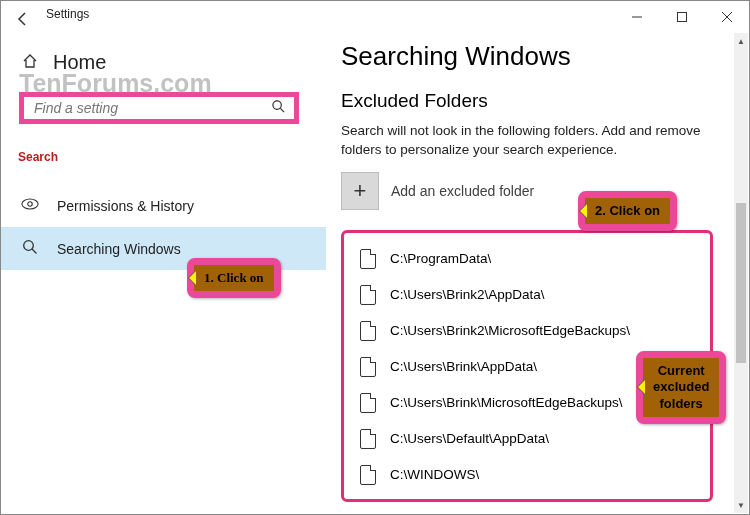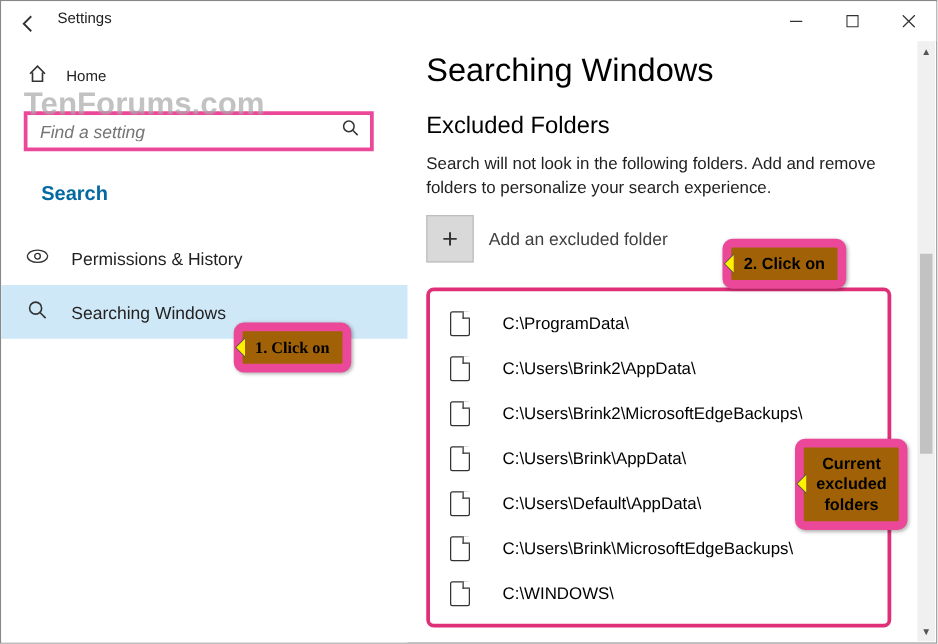--- a/index.html
+++ b/index.html
@@ -7,37 +7,37 @@
   .window { width: 750px; height: 515px; position: relative; background: #fff; border: 1px solid #888; }
   .titlebar { height: 32px; display: flex; align-items: center; justify-content: flex-end; background: #fff; }
   .titlebar .back { position: absolute; left: 10px; top: 6px; width: 24px; height: 24px; display: flex; align-items: center; justify-content: center; font-size: 16px; color: #333; }
   .titlebar .title { position: absolute; left: 45px; top: 6px; font-size: 12px; color: #222; }
   .winbtn { width: 45px; height: 30px; display: flex; align-items: center; justify-content: center; color: #333; }
   .winbtn svg { width: 10px; height: 10px; }
   .body { display: flex; height: calc(100% - 32px); }
   .sidebar { width: 325px; background: #fff; padding-top: 10px; }
   .home-row { display: flex; align-items: center; padding: 8px 20px; gap: 14px; }
   .home-row span.icon { font-size: 15px; color: #333; width: 18px; text-align: center; }
-  .home-row .lbl { font-size: 12px; color: #222; }
-  .searchbox { margin: 10px 18px 18px 18px; border: 3px solid #ec4899; height: 32px; display: flex; align-items: center; padding: 0 8px 0 10px; width: 280px; justify-content: space-between; }
+  .home-row .lbl { font-size: 20px; color: #222; }
+  .searchbox { margin: 10px 18px 18px 18px; border: 5px solid #ec4899; height: 32px; display: flex; align-items: center; padding: 0 8px 0 10px; width: 280px; justify-content: space-between; }
   .searchbox input { border: none; outline: none; flex: 1; font-size: 14px; font-style: italic; color: #666; background: transparent; }
   .searchbox .sicon { color: #333; }
-  .cat { padding: 8px 32px; font-size: 16px; font-weight: 600; color: #0369a1; }
+  .cat { padding: 8px 17px; font-size: 12px; font-weight: 600; color: #b91c1c; }
   .nav-item { display: flex; align-items: center; gap: 18px; padding: 12px 20px; font-size: 14px; color: #222; position: relative; }
   .nav-item .icon { width: 18px; text-align: center; color: #333; }
   .nav-item.active { background: #cfe8f7; }
   .main { flex: 1; padding: 8px 0 0 15px; position: relative; overflow: hidden; }
   .h1 { font-size: 26px; font-weight: 400; color: #000; margin-bottom: 18px; }
   .h2 { font-size: 19px; font-weight: 400; color: #000; margin-bottom: 10px; }
   .desc { font-size: 13.5px; color: #222; line-height: 1.4; margin-bottom: 12px; padding-right: 25px; }
   .addrow { display: flex; align-items: center; gap: 12px; margin-bottom: 20px; }
   .addbtn { width: 38px; height: 38px; background: #d9d9d9; border: 1px solid #bdbdbd; display: flex; align-items: center; justify-content: center; font-size: 22px; color: #333; }
   .addlbl { font-size: 14px; color: #404040; }
   .list { border: 3px solid #de2f78; border-radius: 6px; padding: 8px 6px 6px 6px; width: 372px; }
-  .folder-row { display: flex; align-items: center; gap: 26px; padding: 8px 10px; }
+  .folder-row { display: flex; align-items: center; gap: 14px; padding: 8px 10px; }
   .folder-row .ficon { width: 16px; height: 20px; border: 1.5px solid #333; border-radius: 2px; position: relative; }
   .folder-row .ficon::after { content: ""; position: absolute; right: -1px; top: -1px; width: 5px; height: 5px; background: #fff; border-left: 1.5px solid #333; border-bottom: 1.5px solid #333; }
   .folder-row .fpath { font-size: 13.5px; color: #000; white-space: nowrap; overflow: hidden; text-overflow: ellipsis; }
   .scrollbar { position: absolute; right: 1px; top: 32px; bottom: 1px; width: 14px; background: #f0f0f0; }
   .scroll-arrow { height: 16px; display:flex; align-items:center; justify-content:center; font-size:8px; color:#555; }
   .scroll-thumb { position: absolute; top: 170px; height: 160px; left: 2px; right: 2px; background: #c2c2c2; }
   .callout { position: absolute; background: #a16207; border: 7px solid #ec4899; border-radius: 8px; padding: 5px 10px; font-size: 13px; font-weight: 600; color: #000; text-align: center; box-shadow: 1px 1px 3px rgba(0,0,0,0.3); line-height: 1.25; z-index: 50; }
   .callout.left-tail::before { content: ""; position: absolute; left: -14px; top: 50%; transform: translateY(-50%); border: 8px solid transparent; border-right-color: #555; }
   .callout.left-tail::after { content: ""; position: absolute; left: -12px; top: 50%; transform: translateY(-50%); border: 7px solid transparent; border-right-color: #fff200; }
   .watermark { position: absolute; left: 18px; top: 68px; font-size: 25px; font-weight: 600; color: rgba(80,80,80,0.35); font-family: Arial, sans-serif; pointer-events: none; letter-spacing: 0px; text-shadow: 0 0 1px rgba(255,255,255,0.6); z-index: 60; text-align: center; }
@@ -135,25 +135,25 @@
         <div class="folder-row">
           <span class="ficon"></span>
           <span class="fpath">C:\Users\Brink2\MicrosoftEdgeBackups\</span>
         </div>
         <div class="folder-row">
           <span class="ficon"></span>
           <span class="fpath">C:\Users\Brink\AppData\</span>
         </div>
         <div class="folder-row">
           <span class="ficon"></span>
-          <span class="fpath">C:\Users\Default\AppData\</span>
+          <span class="fpath">C:\Users\Brink\MicrosoftEdgeBackups\</span>
         </div>
         <div class="folder-row">
           <span class="ficon"></span>
-          <span class="fpath">C:\Users\Brink\MicrosoftEdgeBackups\</span>
+          <span class="fpath">C:\Users\Default\AppData\</span>
         </div>
         <div class="folder-row">
           <span class="ficon"></span>
           <span class="fpath">C:\WINDOWS\</span>
         </div>
       </div>
     </div>
   </div>
 
   <div class="scrollbar">

